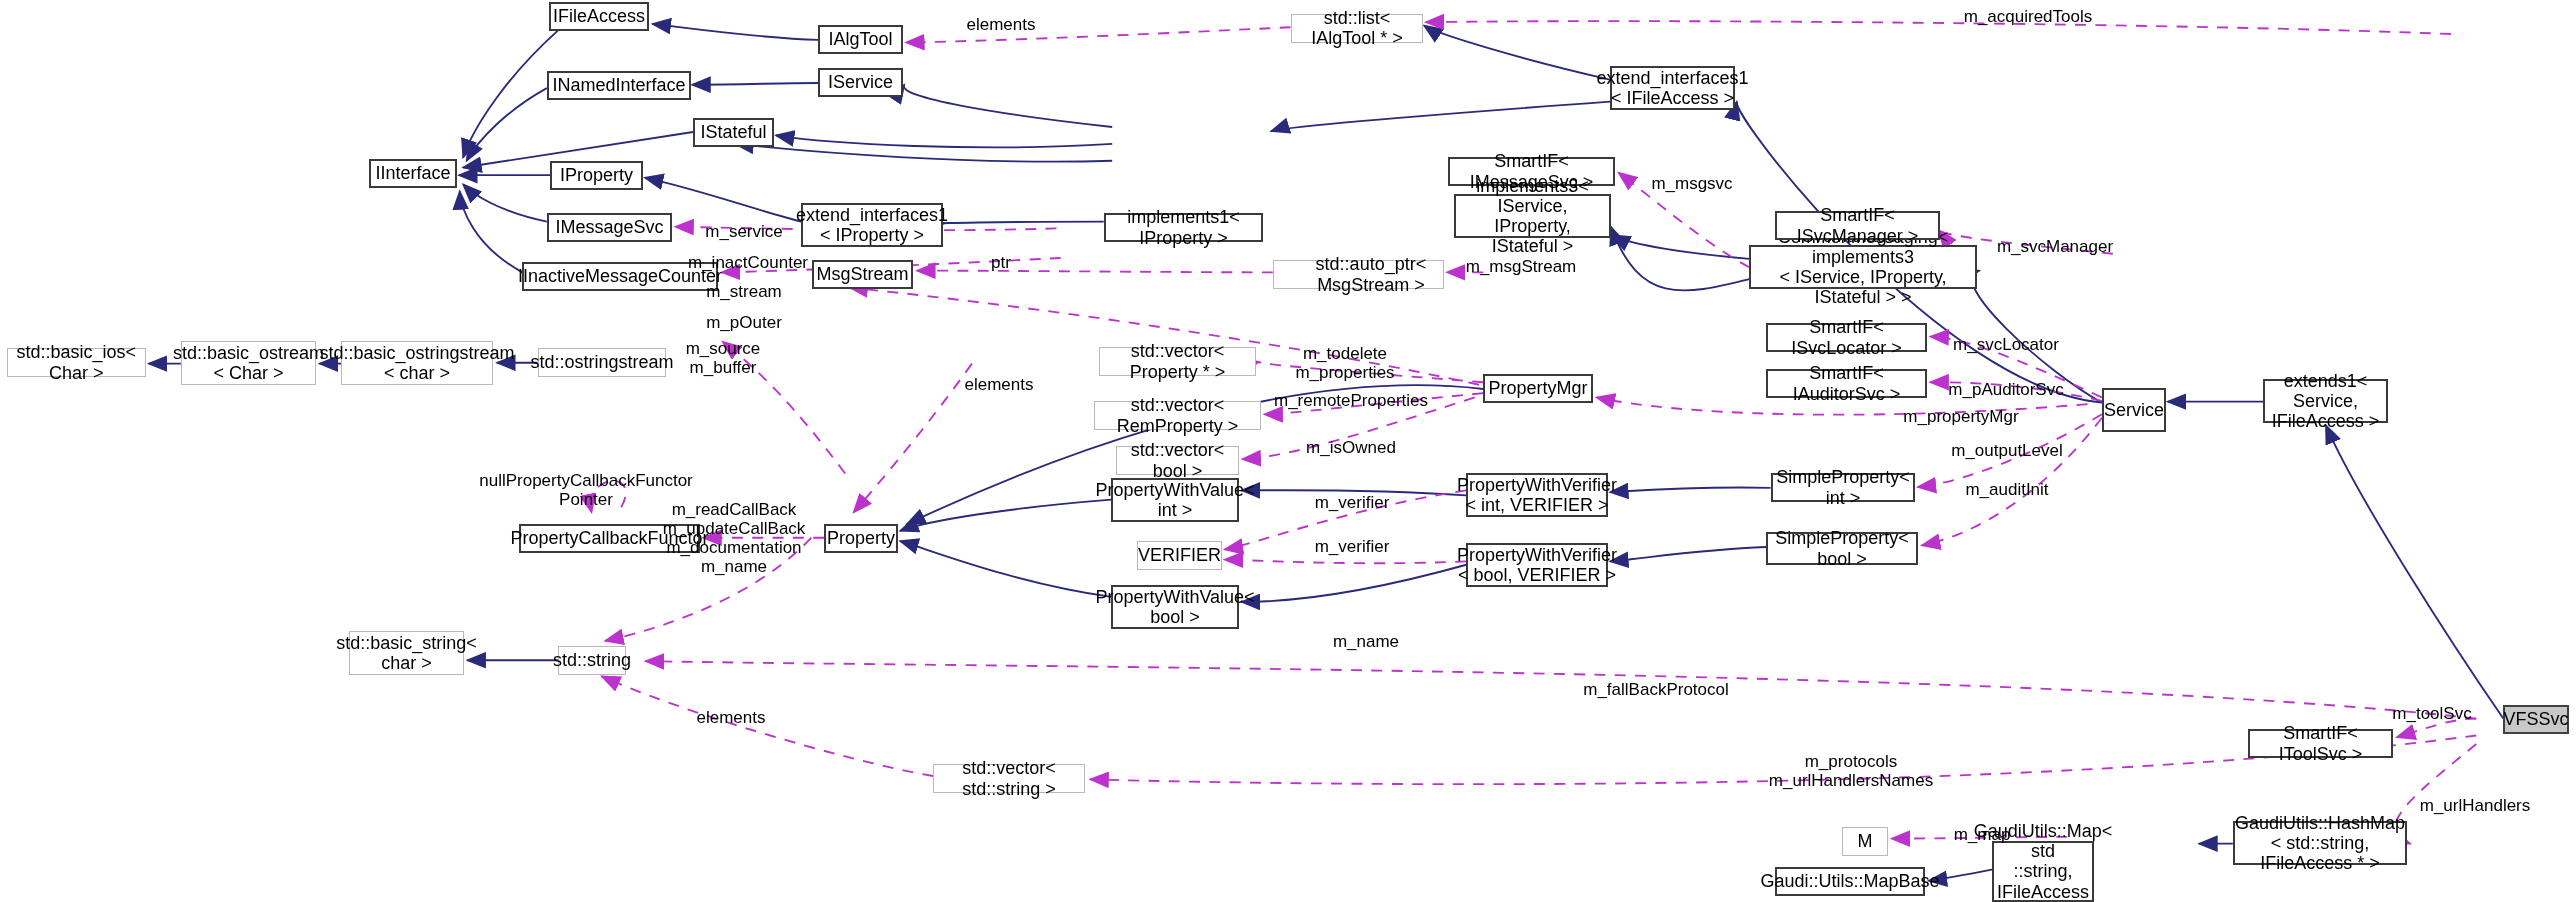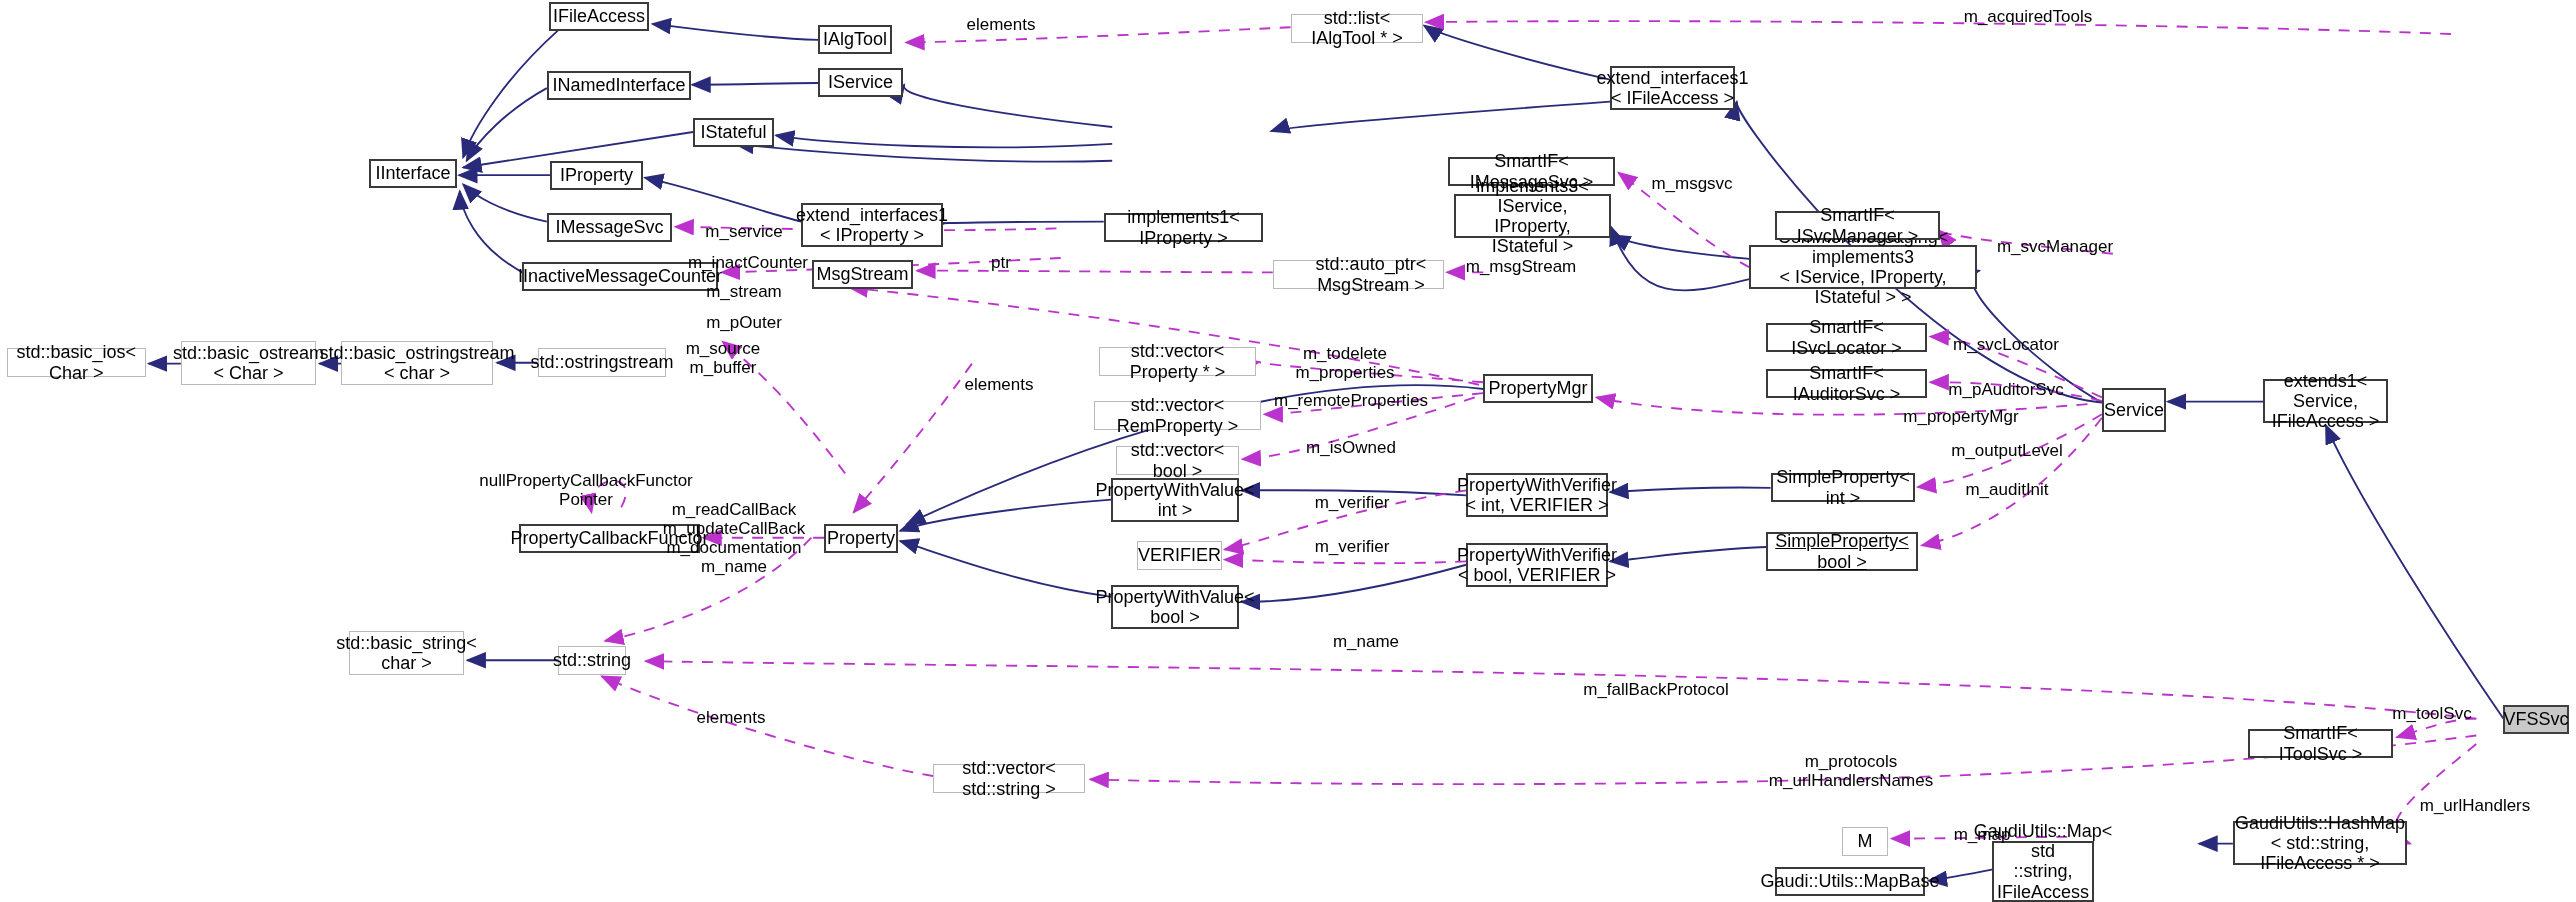--- a/index.html
+++ b/index.html
@@ -92,21 +92,21 @@
       <path d="M2930,870 C2400,940 1600,930 1290,922"></path>
       <path d="M2930,850 C2900,850 2870,862 2836,872"></path>
       <path d="M2930,880 C2870,930 2800,980 2852,998"></path>
       <path d="M2446,990 C2400,990 2300,992 2238,992"></path>
       <path d="M1000,560 C940,480 900,440 855,404"></path>
       <path d="M1150,430 C1100,500 1050,560 1010,606"></path>
     </g>
   </svg>
 
   <div class="node thick" style="left:549px;top:1.7px;width:100px;height:29px;">IFileAccess</div>
-  <div class="node thick" style="left:818px;top:25px;width:74px;height:29px;">IAlgTool</div>
+  <div class="node thick" style="left:818px;top:25px;width:85px;height:29px;">IAlgTool</div>
   <div class="node thick" style="left:547px;top:71px;width:144px;height:29px;">INamedInterface</div>
   <div class="node thick" style="left:818px;top:68px;width:85px;height:29px;">IService</div>
   <div class="node thick" style="left:693px;top:118px;width:81px;height:29px;">IStateful</div>
   <div class="node thick" style="left:369px;top:159px;width:88px;height:29px;">IInterface</div>
   <div class="node thick" style="left:550px;top:161px;width:93px;height:29px;">IProperty</div>
   <div class="node thick" style="left:547px;top:213px;width:125px;height:29px;">IMessageSvc</div>
   <div class="node thick" style="left:522px;top:262px;width:196px;height:29px;">IInactiveMessageCounter</div>
   <div class="node thick" style="left:801px;top:203px;width:142px;height:44px;">extend_interfaces1
 &lt; IProperty &gt;</div>
   <div class="node thick" style="left:812px;top:260px;width:101px;height:29px;">MsgStream</div>
@@ -134,21 +134,21 @@
   <div class="node thick" style="left:1111px;top:478px;width:128px;height:44px;">PropertyWithValue&lt;
 int &gt;</div>
   <div class="node light" style="left:1137px;top:541px;width:85px;height:29px;">VERIFIER</div>
   <div class="node thick" style="left:1111px;top:585px;width:128px;height:44px;">PropertyWithValue&lt;
 bool &gt;</div>
   <div class="node thick" style="left:1466px;top:473px;width:142px;height:44px;">PropertyWithVerifier
 &lt; int, VERIFIER &gt;</div>
   <div class="node thick" style="left:1466px;top:543px;width:142px;height:44px;">PropertyWithVerifier
 &lt; bool, VERIFIER &gt;</div>
   <div class="node thick" style="left:1771px;top:473px;width:144px;height:29px;">SimpleProperty&lt; int &gt;</div>
-  <div class="node thick" style="left:1766px;top:532px;width:152px;height:39px;text-decoration:underline;">SimpleProperty&lt; bool &gt;</div>
+  <div class="node thick" style="left:1766px;top:532px;width:152px;height:33px;">SimpleProperty&lt; bool &gt;</div>
   <div class="node thick" style="left:824px;top:524px;width:74px;height:29px;">Property</div>
   <div class="node thick" style="left:519px;top:524px;width:181px;height:29px;">PropertyCallbackFunctor</div>
   <div class="node light" style="left:6.8px;top:348px;width:139px;height:29px;">std::basic_ios&lt; Char &gt;</div>
   <div class="node light" style="left:181px;top:341px;width:135px;height:44px;">std::basic_ostream
 &lt; Char &gt;</div>
   <div class="node light" style="left:341px;top:341px;width:152px;height:44px;">std::basic_ostringstream
 &lt; char &gt;</div>
   <div class="node light" style="left:538px;top:348px;width:128px;height:29px;">std::ostringstream</div>
   <div class="node light" style="left:349px;top:631px;width:115px;height:44px;">std::basic_string&lt;
 char &gt;</div>

